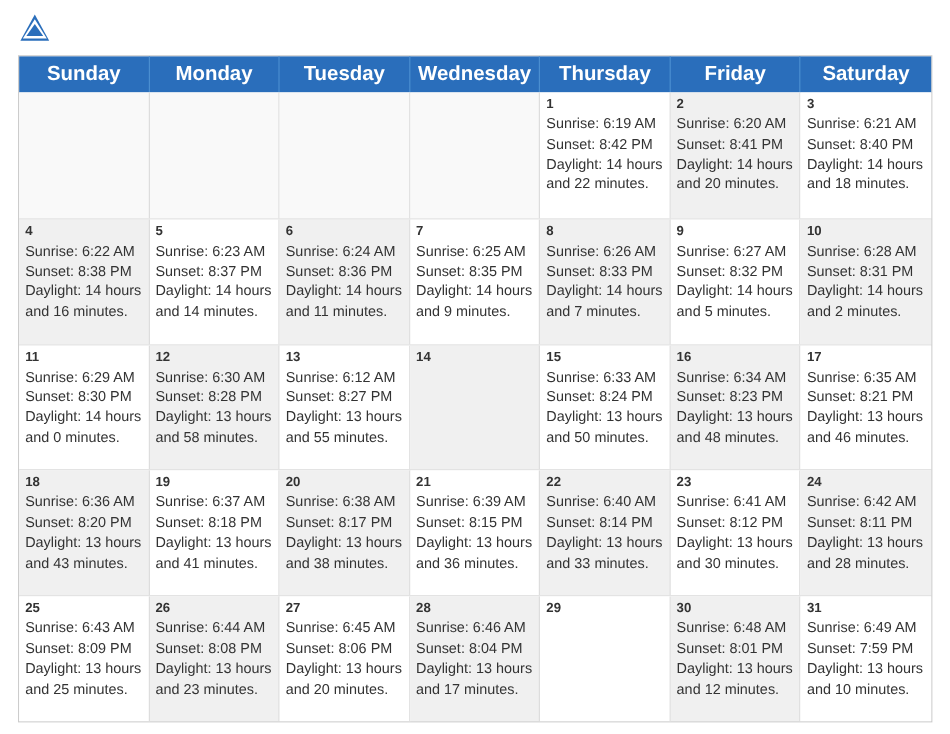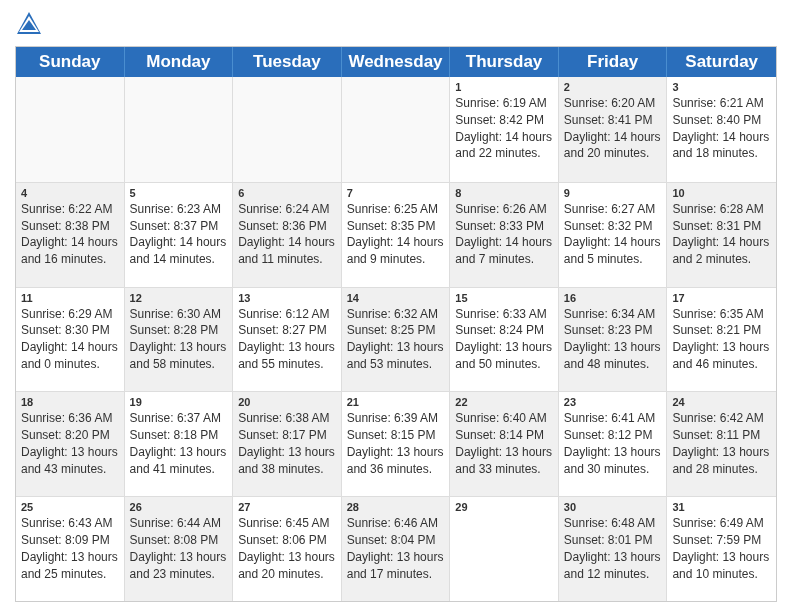--- a/index.html
+++ b/index.html
@@ -230,23 +230,20 @@
 Daylight: 13 hours and 58 minutes.</div>
           </div>
           <div class="cal-cell">
             <span class="day-num">13</span>
             <div class="cell-text" style="white-space: pre-line;">Sunrise: 6:12 AM
 Sunset: 8:27 PM
 Daylight: 13 hours and 55 minutes.</div>
           </div>
           <div class="cal-cell shaded">
             <span class="day-num">14</span>
-            <div class="cell-text" style="white-space: pre-line;">Sunrise: 6:32 AM
-Sunset: 8:25 PM
-Daylight: 13 hours and 53 minutes.</div>
           </div>
           <div class="cal-cell">
             <span class="day-num">15</span>
             <div class="cell-text" style="white-space: pre-line;">Sunrise: 6:33 AM
 Sunset: 8:24 PM
 Daylight: 13 hours and 50 minutes.</div>
           </div>
           <div class="cal-cell shaded">
             <span class="day-num">16</span>
             <div class="cell-text" style="white-space: pre-line;">Sunrise: 6:34 AM

